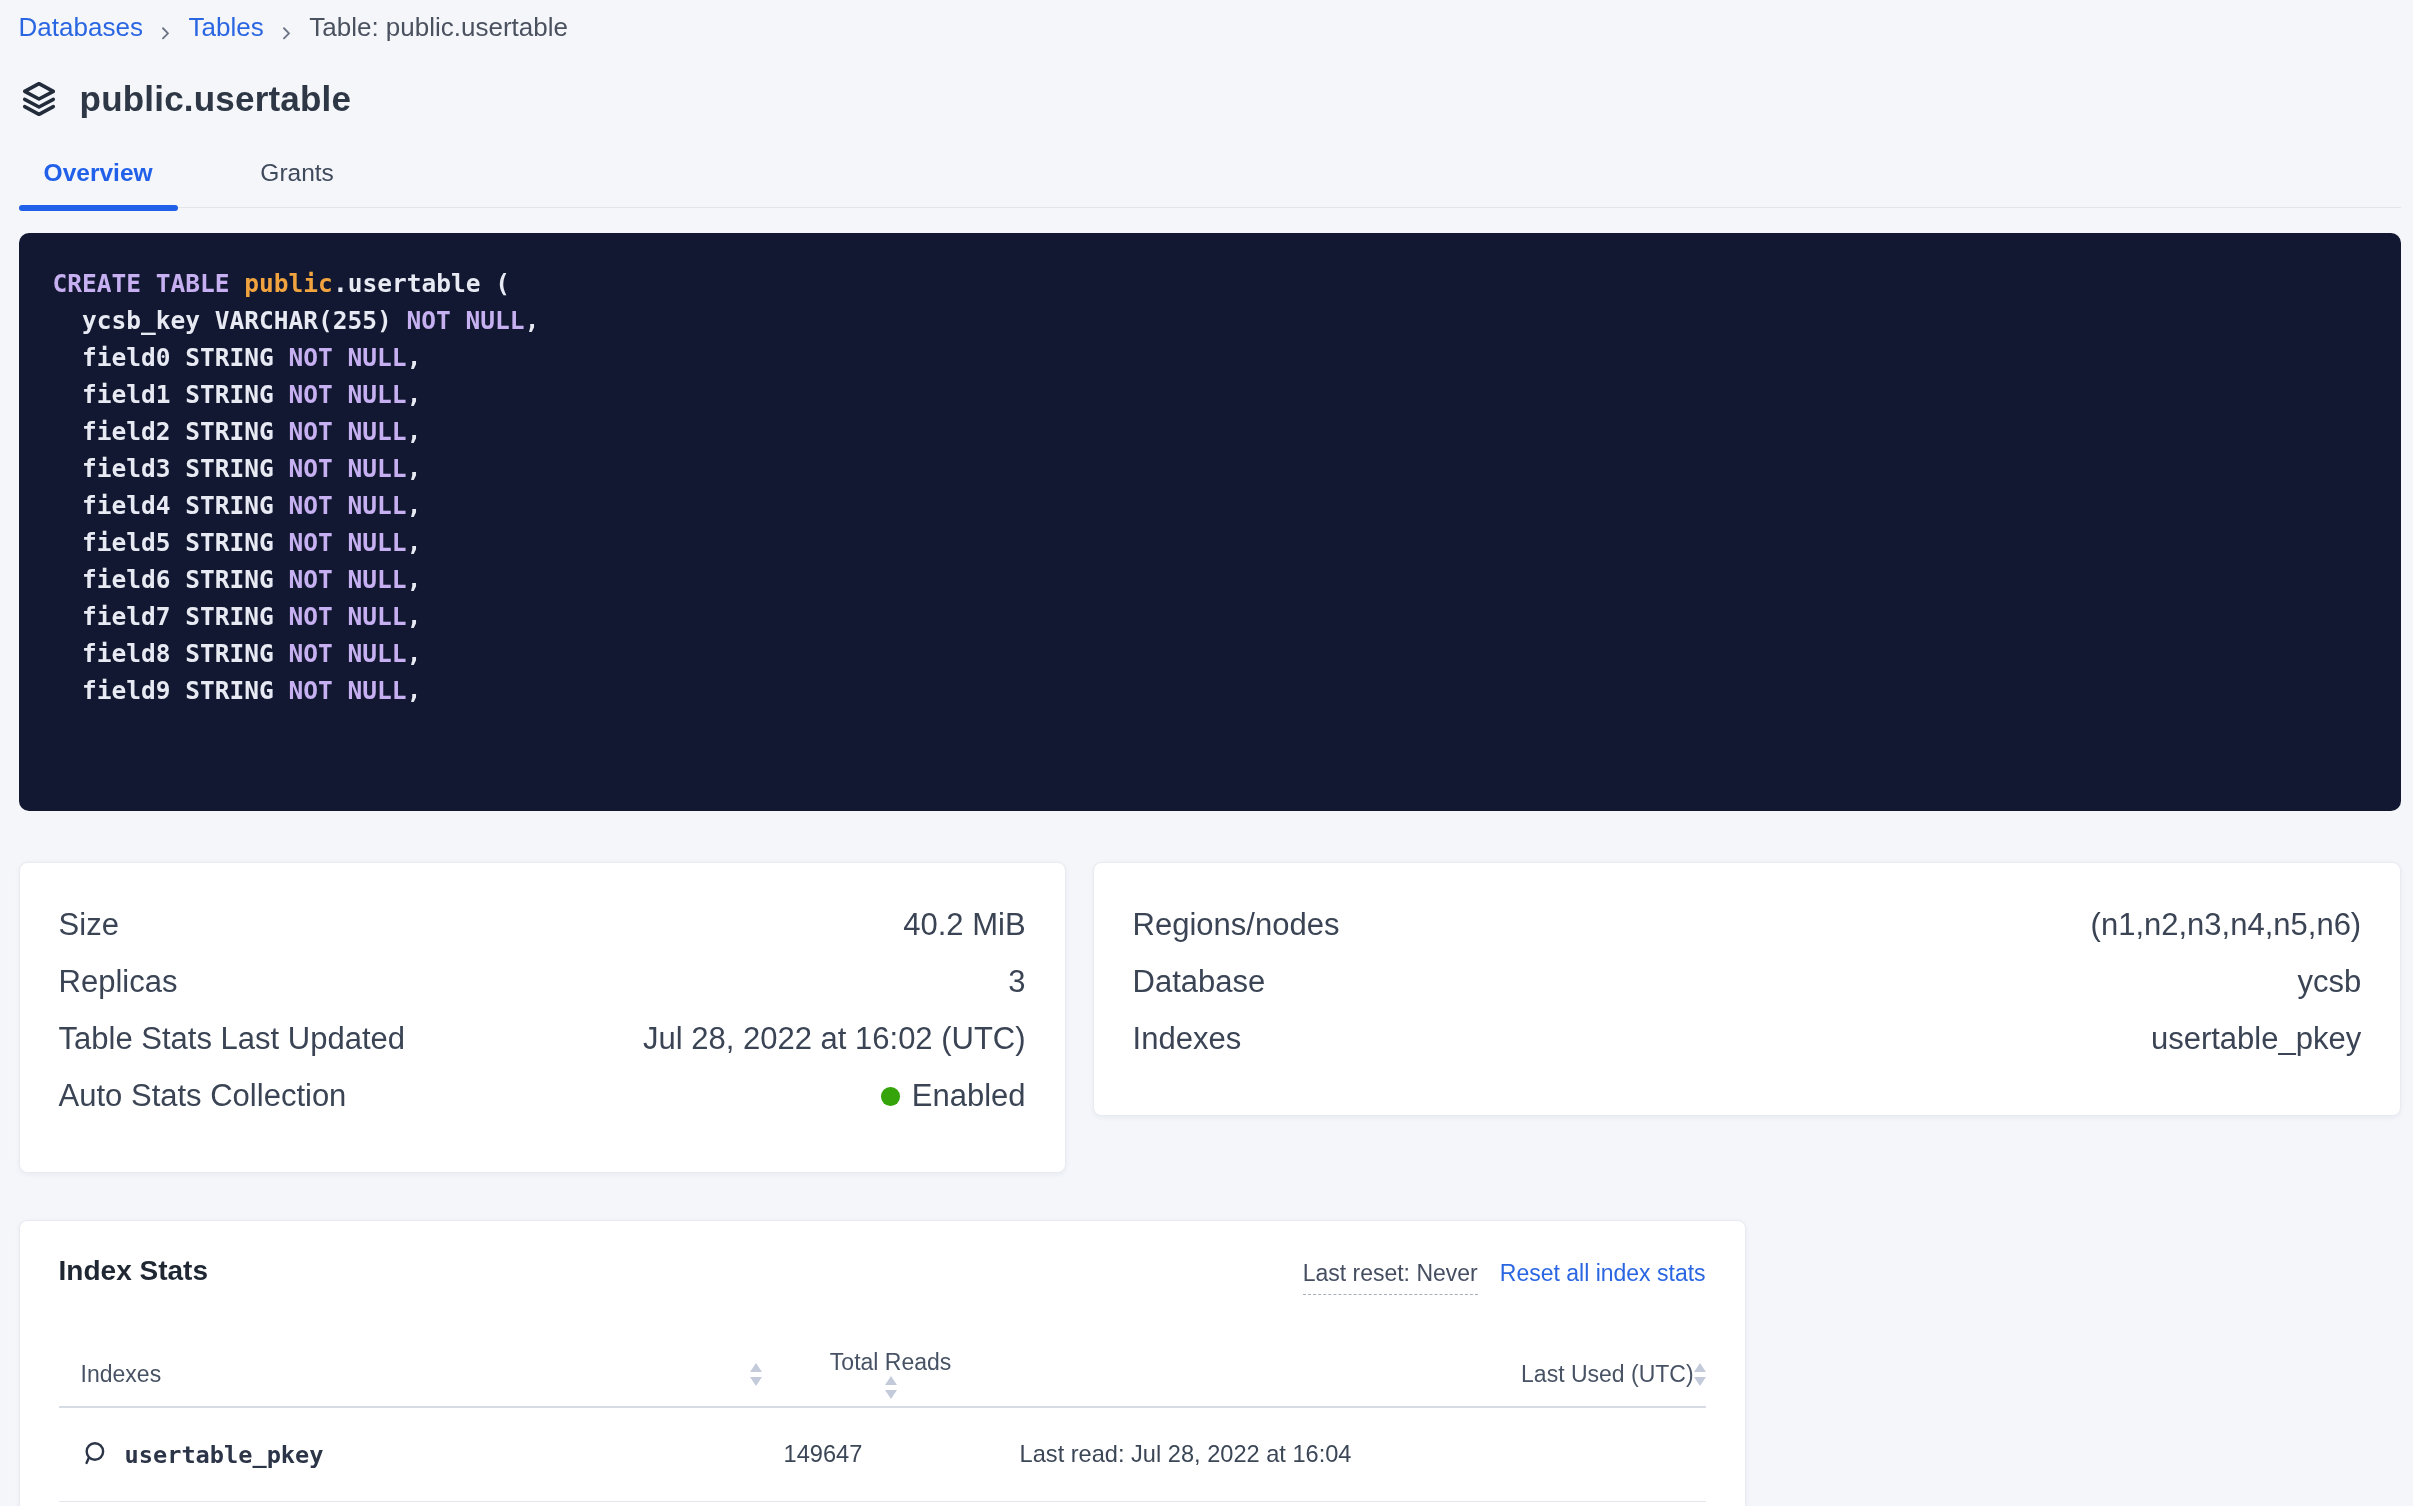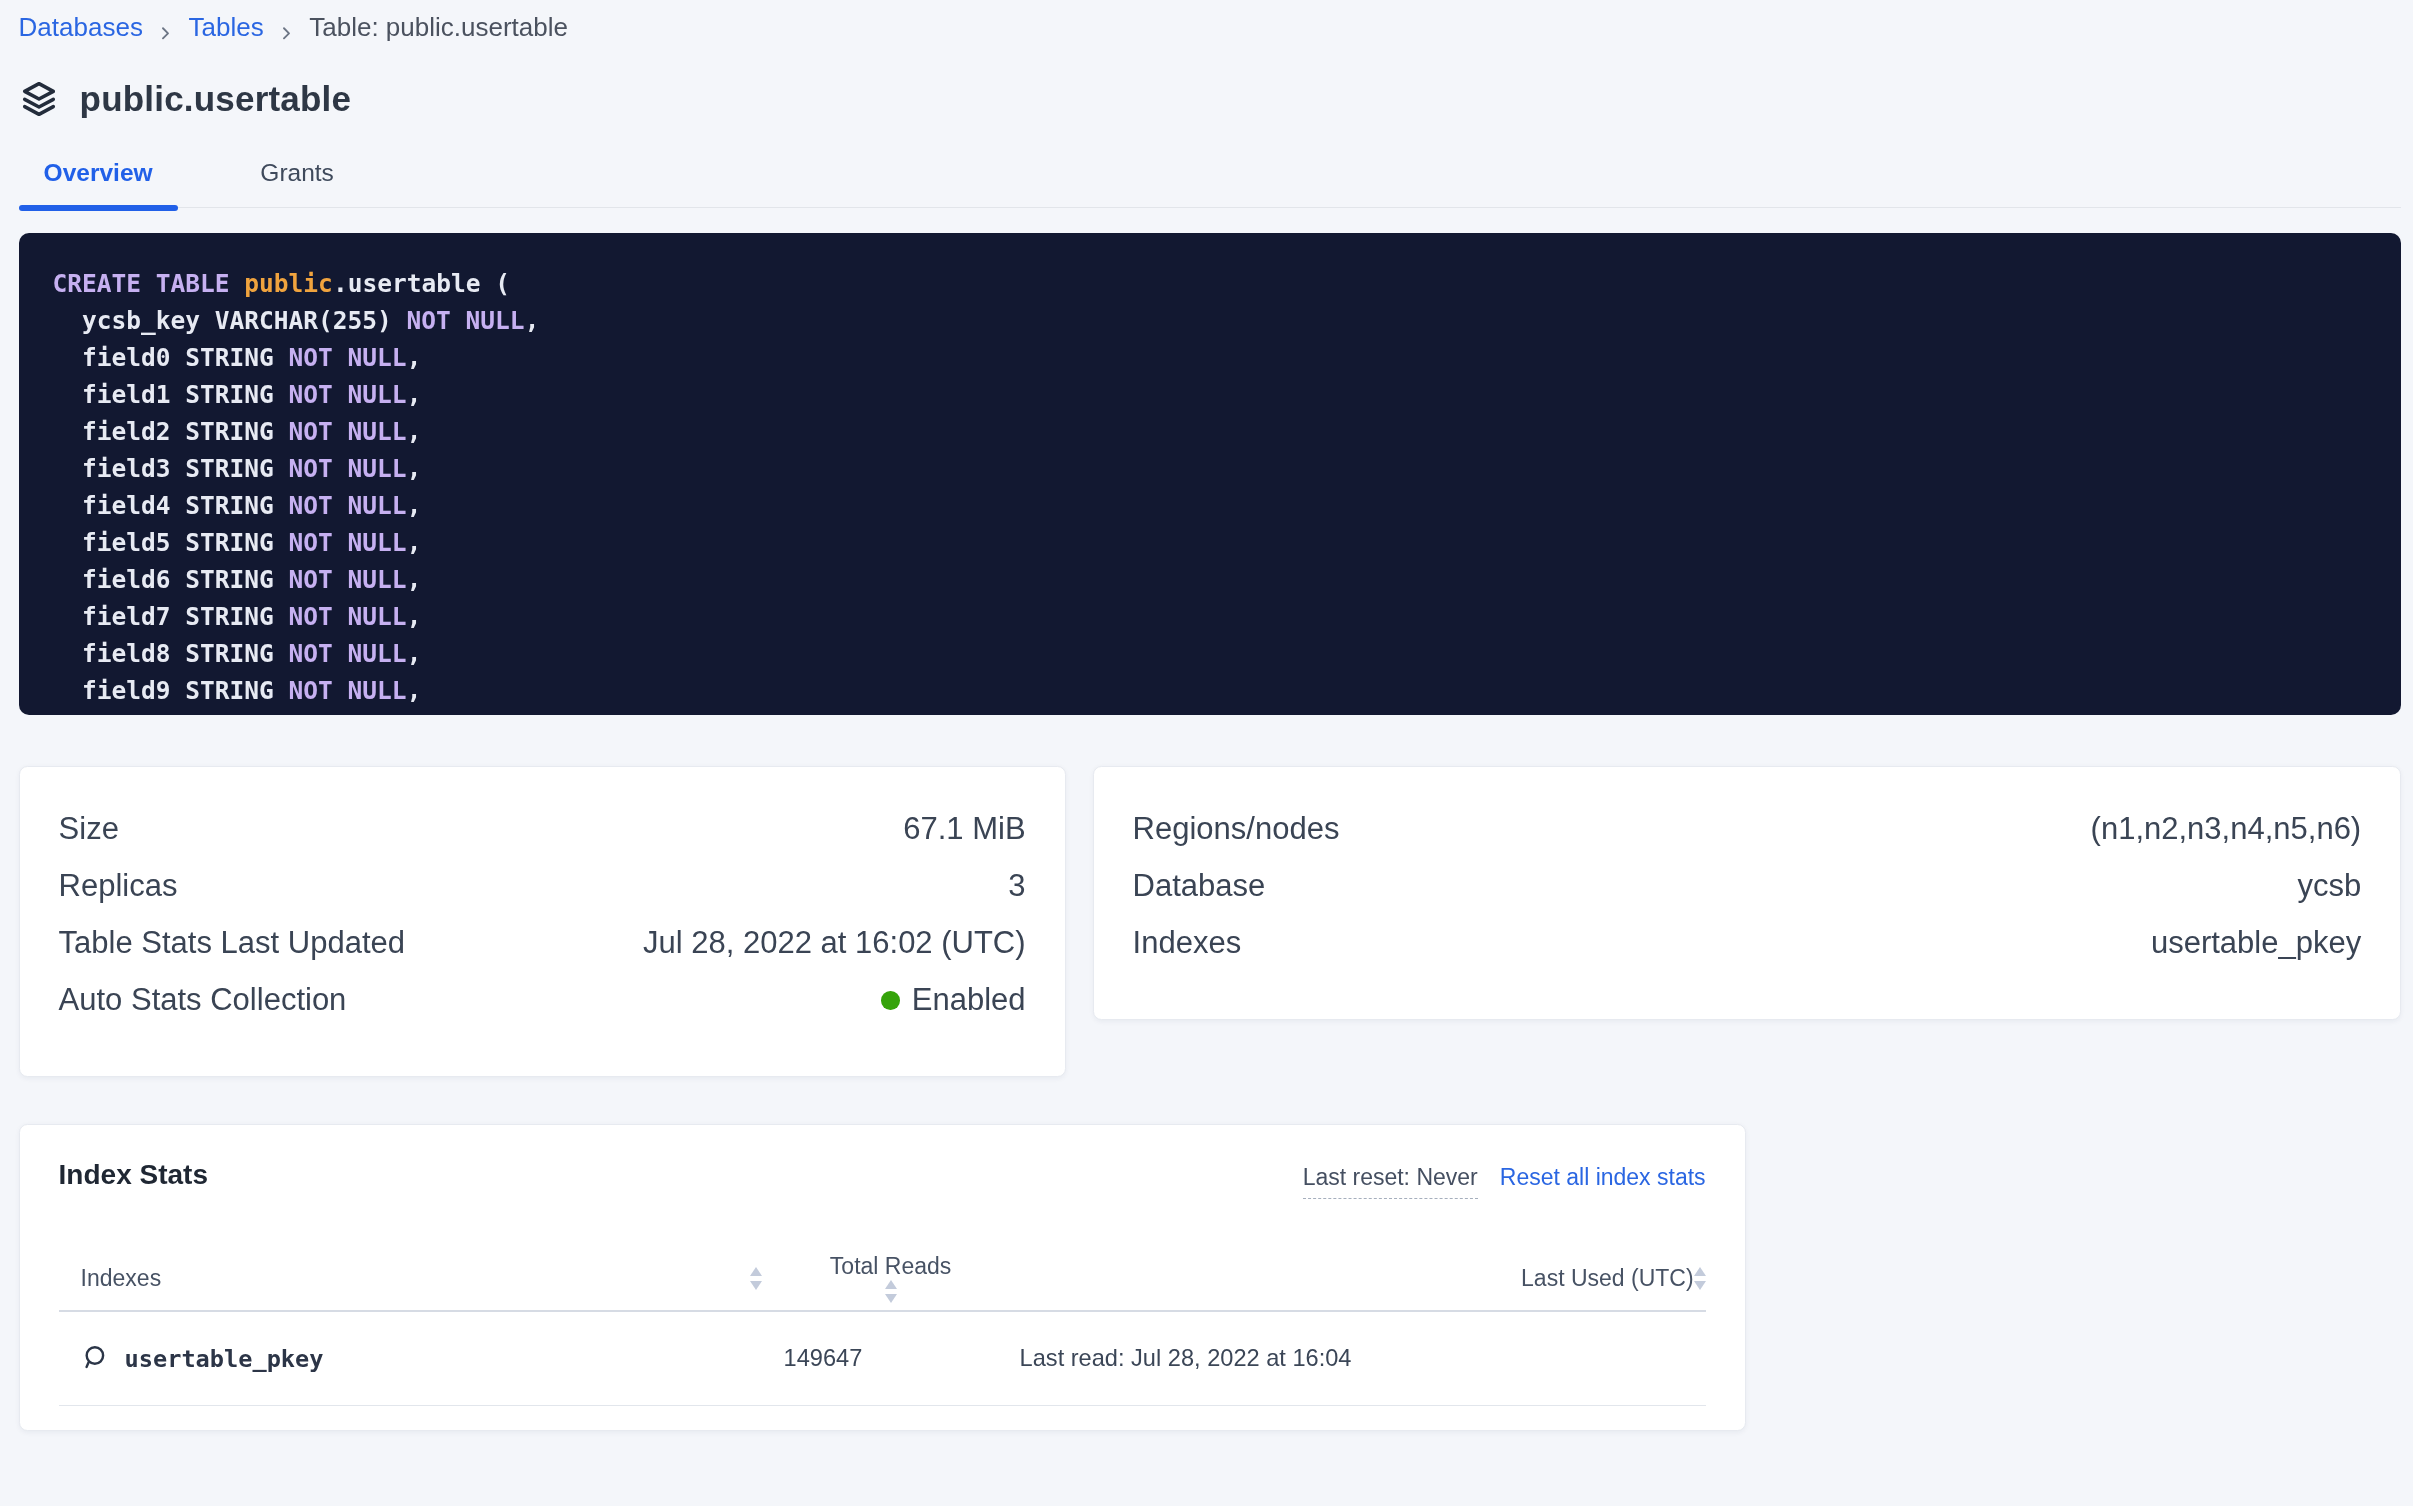--- a/index.html
+++ b/index.html
@@ -26,21 +26,21 @@
   
   .tabs { display:flex; margin:39px 11.8px 0 18.6px; border-bottom:1.7px solid #e2e5ea; }
   .tab { font-size:24.5px; color:#3f4a5c; padding-bottom:20px; text-align:center; cursor:pointer; position:relative; }
   .tab-overview { width:159px; }
   .tab-grants { width:101px; margin-left:69px; }
   .tab.active { color:#2160e8; font-weight:600; }
   .tab.active::after { content:""; position:absolute; left:0; right:0; bottom:-4.2px; height:5.9px; background:#2160e8; border-radius:3.4px; }
 
   
   .sql-box {
-    margin:25px 11.8px 0 18.6px; height:482px;
+    margin:25px 11.8px 0 18.6px; height:578px;
     background:#121831; border-radius:10px;
     padding:32px 34px 13.5px;
     font-family:"DejaVu Sans Mono","Liberation Mono",monospace;
     font-size:24.5px; line-height:37px; font-weight:700;
     overflow:hidden;
   }
   .code-line { white-space:pre; }
   .tok-kw { color:#c6b0f1; }
   .tok-schema { color:#f0a33e; }
   .tok-plain { color:#e7eaf3; }
@@ -107,21 +107,21 @@
   <div class="tab tab-overview active">Overview</div>
   <div class="tab tab-grants">Grants</div>
 </div>
 
 <pre class="sql-box" id="sqlbox"><div class="code-line"><span class="tok-kw">CREATE TABLE </span><span class="tok-schema">public</span><span class="tok-plain">.usertable (</span></div><div class="code-line"><span class="tok-plain">  ycsb_key VARCHAR(255) </span><span class="tok-kw">NOT NULL</span><span class="tok-plain">,</span></div><div class="code-line"><span class="tok-plain">  field0 STRING </span><span class="tok-kw">NOT NULL</span><span class="tok-plain">,</span></div><div class="code-line"><span class="tok-plain">  field1 STRING </span><span class="tok-kw">NOT NULL</span><span class="tok-plain">,</span></div><div class="code-line"><span class="tok-plain">  field2 STRING </span><span class="tok-kw">NOT NULL</span><span class="tok-plain">,</span></div><div class="code-line"><span class="tok-plain">  field3 STRING </span><span class="tok-kw">NOT NULL</span><span class="tok-plain">,</span></div><div class="code-line"><span class="tok-plain">  field4 STRING </span><span class="tok-kw">NOT NULL</span><span class="tok-plain">,</span></div><div class="code-line"><span class="tok-plain">  field5 STRING </span><span class="tok-kw">NOT NULL</span><span class="tok-plain">,</span></div><div class="code-line"><span class="tok-plain">  field6 STRING </span><span class="tok-kw">NOT NULL</span><span class="tok-plain">,</span></div><div class="code-line"><span class="tok-plain">  field7 STRING </span><span class="tok-kw">NOT NULL</span><span class="tok-plain">,</span></div><div class="code-line"><span class="tok-plain">  field8 STRING </span><span class="tok-kw">NOT NULL</span><span class="tok-plain">,</span></div><div class="code-line"><span class="tok-plain">  field9 STRING </span><span class="tok-kw">NOT NULL</span><span class="tok-plain">,</span></div></pre>
 
 <div class="cards-row">
   <div class="card summary-left">
     <div class="stat-row">
       <span class="stat-label">Size</span>
-      <span class="stat-value">67.1 MiB</span>
+      <span class="stat-value">40.2 MiB</span>
     </div>
     <div class="stat-row">
       <span class="stat-label">Replicas</span>
       <span class="stat-value">3</span>
     </div>
     <div class="stat-row">
       <span class="stat-label">Table Stats Last Updated</span>
       <span class="stat-value">Jul 28, 2022 at 16:02 (UTC)</span>
     </div>
     <div class="stat-row">

